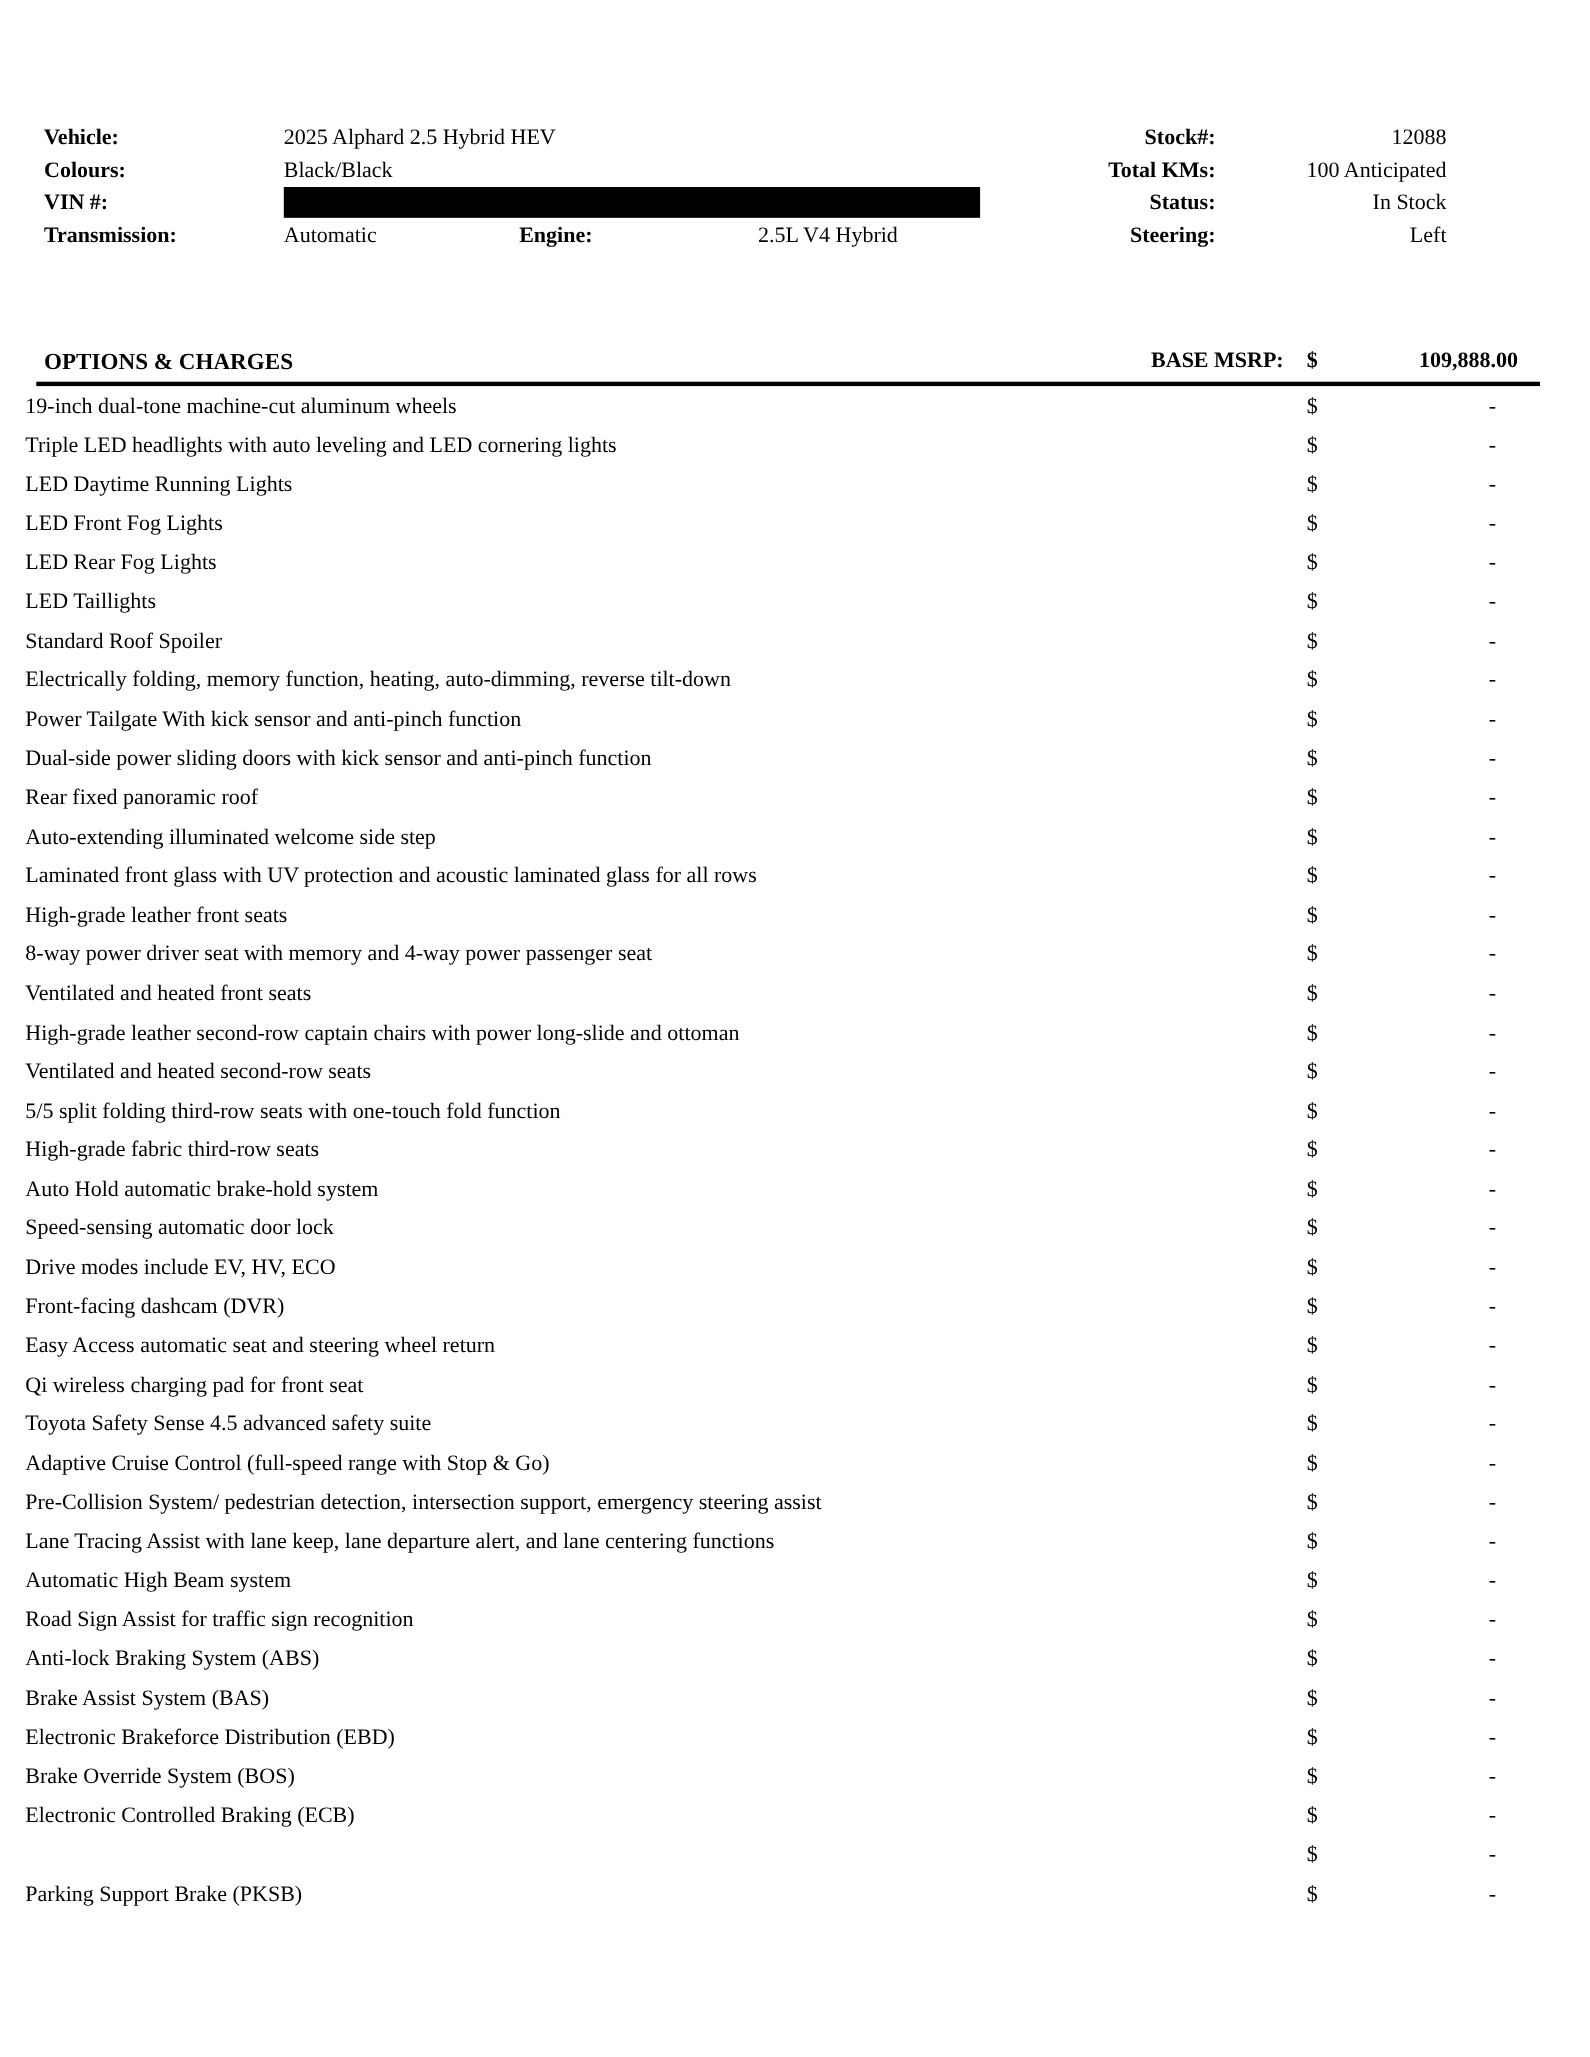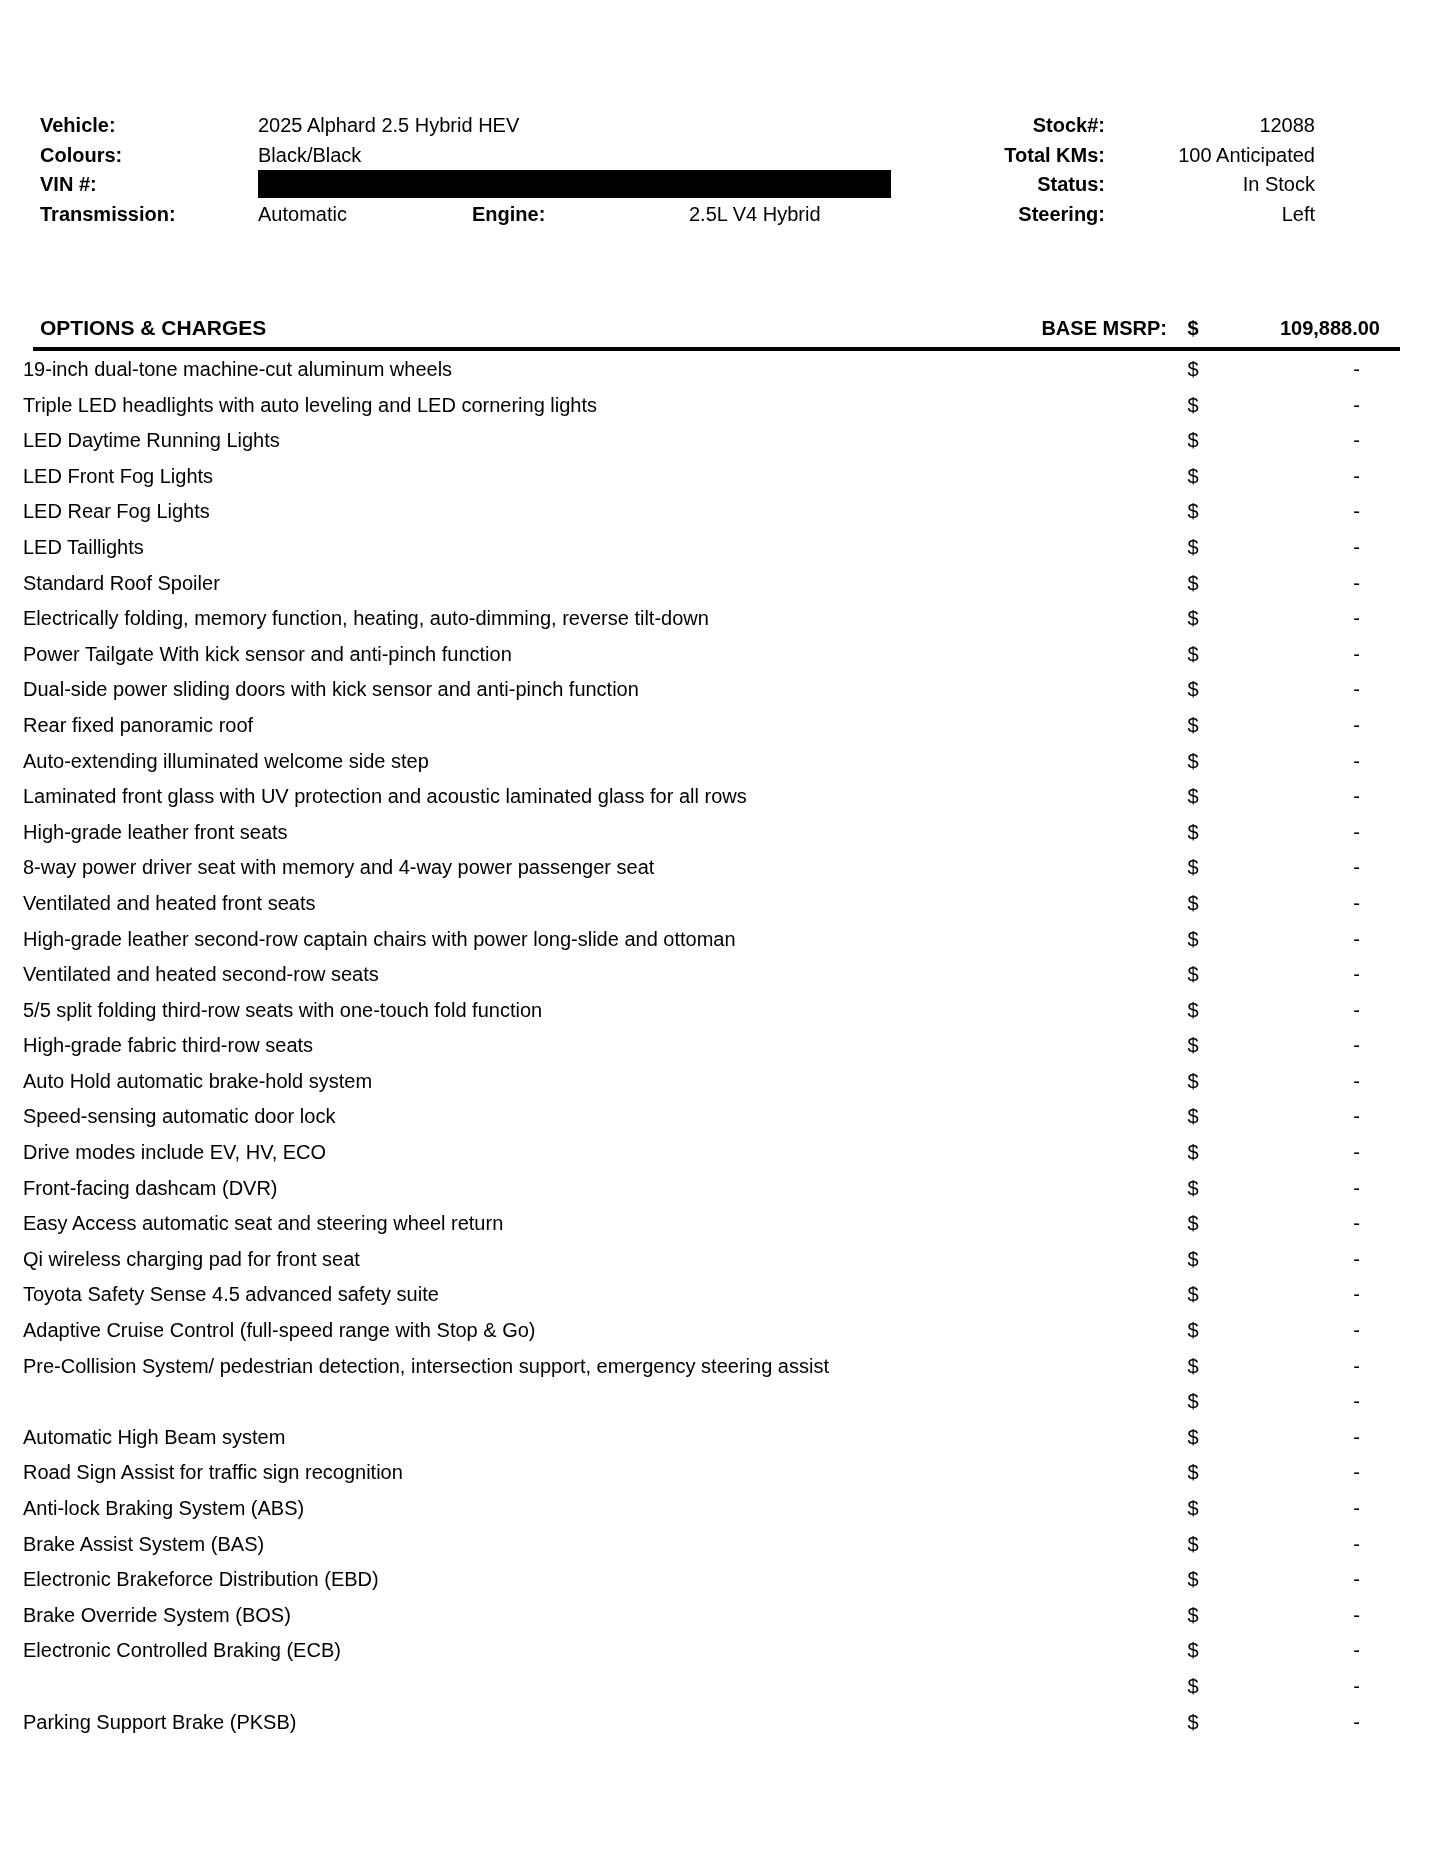--- a/index.html
+++ b/index.html
@@ -2,21 +2,21 @@
 <html><head>
 <meta charset="utf-8">
 <style>
   html, body { margin: 0; padding: 0; background: #ffffff; }
   .page {
     position: relative;
     width: 1445px;
     height: 1870px;
     background: #ffffff;
     color: #000000;
-    font-family: Liberation Sans, sans-serif;
+    font-family: Liberation Serif, serif;
     font-size: 20px;
     overflow: hidden;
   }
   
   .hrow { position: absolute; left: 0; width: 100%; height: 30px; line-height: 30px; white-space: nowrap; }
   .hrow-1 { top: 110px; }
   .hrow-2 { top: 140px; }
   .hrow-3 { top: 169px; }
   .hrow-4 { top: 199px; }
   .l-label  { position: absolute; left: 40px;  font-weight: bold; }
@@ -258,20 +258,21 @@
         <span class="opt-dash">-</span>
       </div>
 
       <div class="opt-row">
         <span class="opt-name">Pre-Collision System/ pedestrian detection, intersection support, emergency steering assist</span>
         <span class="opt-cur">$</span>
         <span class="opt-dash">-</span>
       </div>
 
       <div class="opt-row">
+        <span class="opt-name">Lane Tracing Assist with lane keep, lane departure alert, and lane centering functions</span>
         <span class="opt-cur">$</span>
         <span class="opt-dash">-</span>
       </div>
 
       <div class="opt-row">
         <span class="opt-name">Automatic High Beam system</span>
         <span class="opt-cur">$</span>
         <span class="opt-dash">-</span>
       </div>
 

